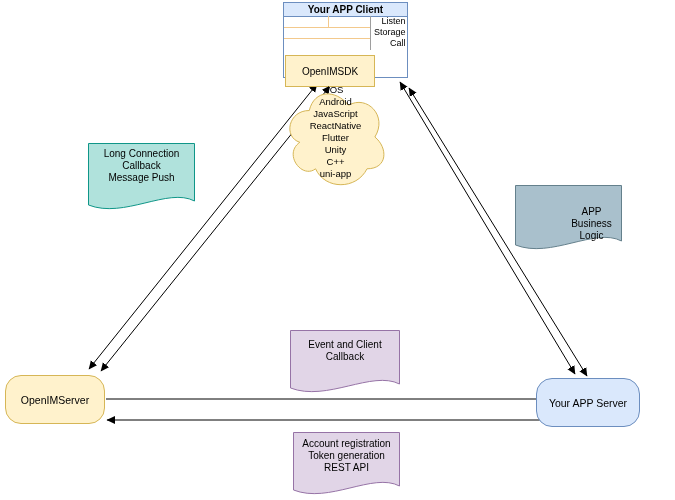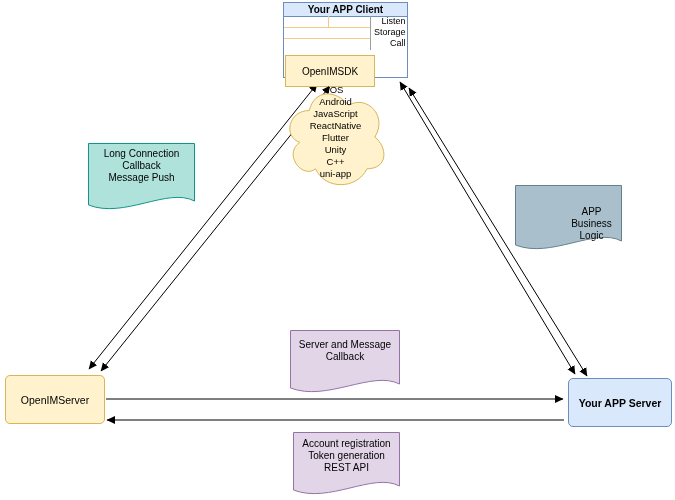--- a/index.html
+++ b/index.html
@@ -38,24 +38,24 @@
   .note-left   { left:88px;  top:143px; width:107px; height:70px; }
   .note-left   .note-text { padding-top:5px; }
   .note-right  { left:515px; top:185px; width:107px; height:68px; }
   .note-right  .note-text { padding-top:21px;padding-left:46px; }
   .note-center { left:290px; top:330px; width:110px; height:66px; }
   .note-center .note-text { padding-top:9px; }
   .note-bottom { left:293px; top:432px; width:107px; height:66px; }
   .note-bottom .note-text { padding-top:6px; }
 
   
-  .server { position:absolute; z-index:2; height:49px; border-radius:5px; border:1px solid;
+  .server { position:absolute; z-index:2; height:49px; border-radius:16px; border:1px solid;
             display:flex; align-items:center; justify-content:center; font-size:10.5px; }
   .openim  { left:5px;   top:375px; width:100px; background:#fff2cc; border-color:#d6b656; }
-  .appsrv  { left:568px; top:378px; width:104px; background:#dae8fc; border-color:#6c8ebf;font-weight:bold; }
+  .appsrv  { left:536px; top:378px; width:104px; background:#dae8fc; border-color:#6c8ebf; }
 </style>
 </head>
 <body>
 
 <div class="canvas">
 
   <svg class="overlay" width="675" height="500">
     <defs>
       <marker id="arwE" markerWidth="9" markerHeight="9" refX="8" refY="4.5" orient="auto">
         <path d="M0,0.5 L8.5,4.5 L0,8.5 Z" fill="#000"></path>
@@ -122,21 +122,21 @@
     <div class="note-text">
       <span>APP Business Logic</span>
     </div>
   </div>
 
   <div class="note note-center">
     <svg width="110" height="70">
       <path stroke-width="1" d="M0.5,0.5 H109.5 V54 C82,40 37,72 0.5,58 Z" fill="#e1d5e7" stroke="#9673a6"></path>
     </svg>
     <div class="note-text">
-      <span>Server and Message</span>
+      <span>Event and Client</span>
       <span>Callback</span>
     </div>
   </div>
 
   <div class="note note-bottom">
     <svg width="107" height="70">
       <path stroke-width="1" d="M0.5,0.5 H106.5 V54 C80,40 36,72 0.5,58 Z" fill="#e1d5e7" stroke="#9673a6"></path>
     </svg>
     <div class="note-text">
       <span>Account registration</span>

